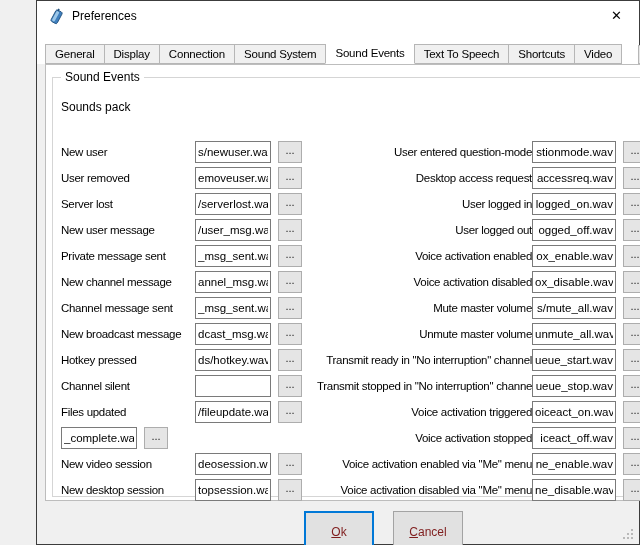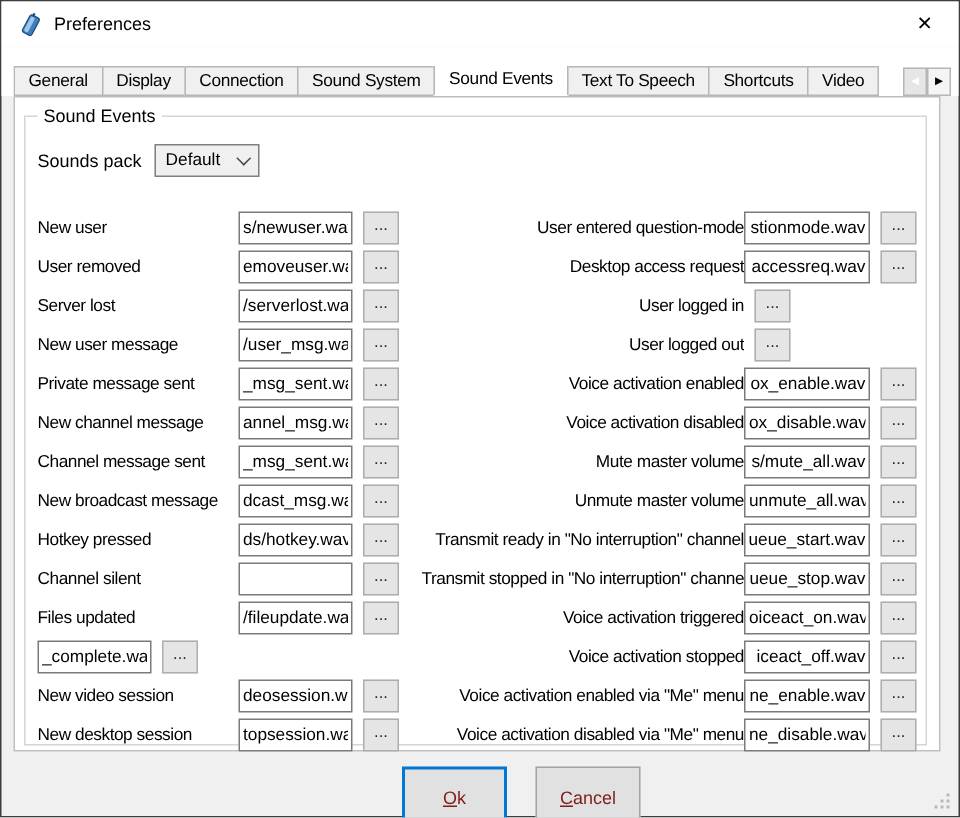--- a/index.html
+++ b/index.html
@@ -7,20 +7,21 @@
   body {
     font-family:"Liberation Sans", sans-serif;
     font-size:12px; color:#000;
     background:#f0f0f0;
     position:relative; overflow:hidden;
   }
   .window {
     position:absolute; inset:0;
     border:1px solid #3c3c3c;
     background:#f0f0f0;
+    margin-left:36px;
   }
   
   .titlebar {
     position:absolute; left:0; top:0; width:100%; height:30px;
     background:#ffffff; display:flex; align-items:center;
   }
   .app-icon { width:17px; height:17px; margin-left:11px; flex:0 0 auto; }
   .title-text { margin-left:7px; font-size:12px; color:#000; }
   .close-btn {
     position:absolute; right:0; top:0; width:45px; height:29px;
@@ -155,24 +156,20 @@
     <button class="tab-scroll left">◀</button>
     <button class="tab-scroll right">▶</button>
   </div>
 
   <div class="page">
     <div class="groupbox">
       <span class="group-title">Sound Events</span>
 
       <div class="sounds-pack-row">
         <span class="sounds-pack-label">Sounds pack</span>
-        <div class="combo">
-          <span class="combo-value">Default</span>
-          <span class="chevron"></span>
-        </div>
       </div>
 
       <div class="rows-grid" id="rows-grid">
           <div class="row col-left">
     <span class="row-label">New user</span>
     <input class="row-input" value="s/newuser.wav" style="">
     <button class="browse-btn">...</button>
   </div>
           <div class="row col-left">
     <span class="row-label">User removed</span>
@@ -243,24 +240,26 @@
     <input class="row-input" value="stionmode.wav" style="">
     <button class="browse-btn">...</button>
   </div>
           <div class="row col-right">
     <span class="row-label">Desktop access request</span>
     <input class="row-input" value="accessreq.wav" style="">
     <button class="browse-btn">...</button>
   </div>
           <div class="row col-right">
     <span class="row-label">User logged in</span>
+    <input class="row-input" value="logged_on.wav" style="">
     <button class="browse-btn">...</button>
   </div>
           <div class="row col-right">
     <span class="row-label">User logged out</span>
+    <input class="row-input" value="ogged_off.wav" style="">
     <button class="browse-btn">...</button>
   </div>
           <div class="row col-right">
     <span class="row-label">Voice activation enabled</span>
     <input class="row-input" value="ox_enable.wav" style="">
     <button class="browse-btn">...</button>
   </div>
           <div class="row col-right">
     <span class="row-label">Voice activation disabled</span>
     <input class="row-input" value="ox_disable.wav" style="">

